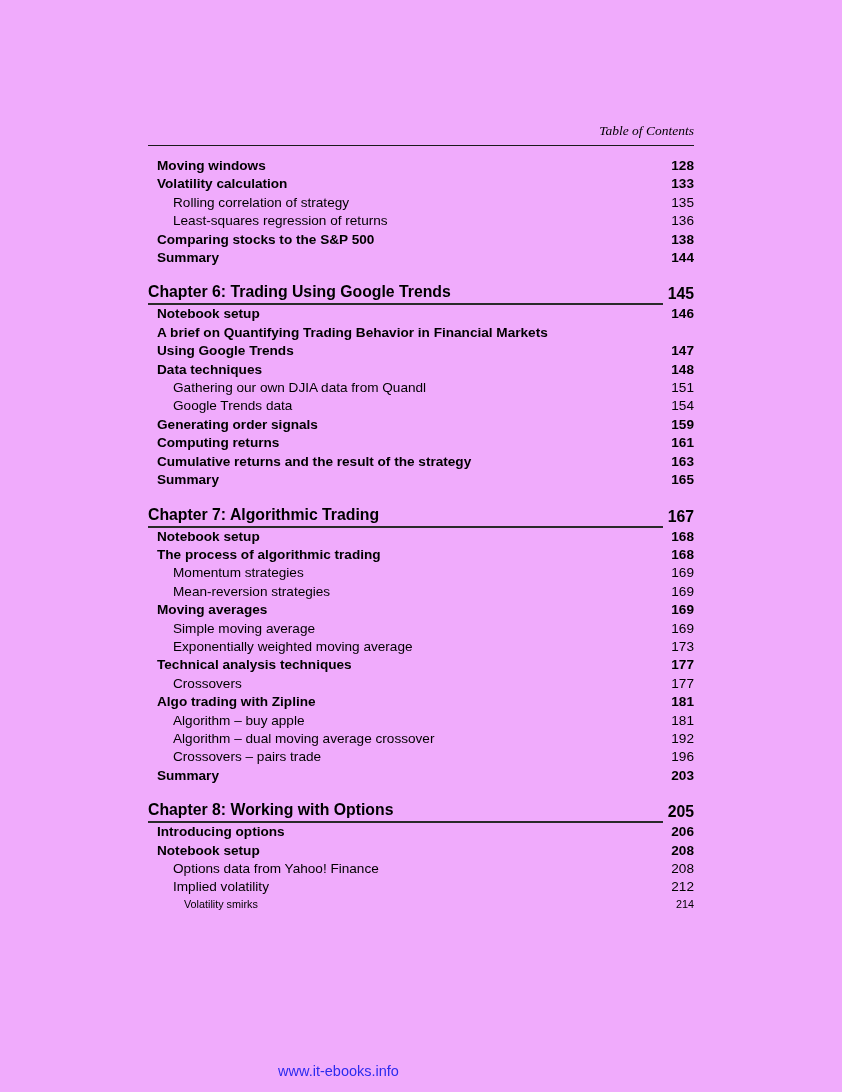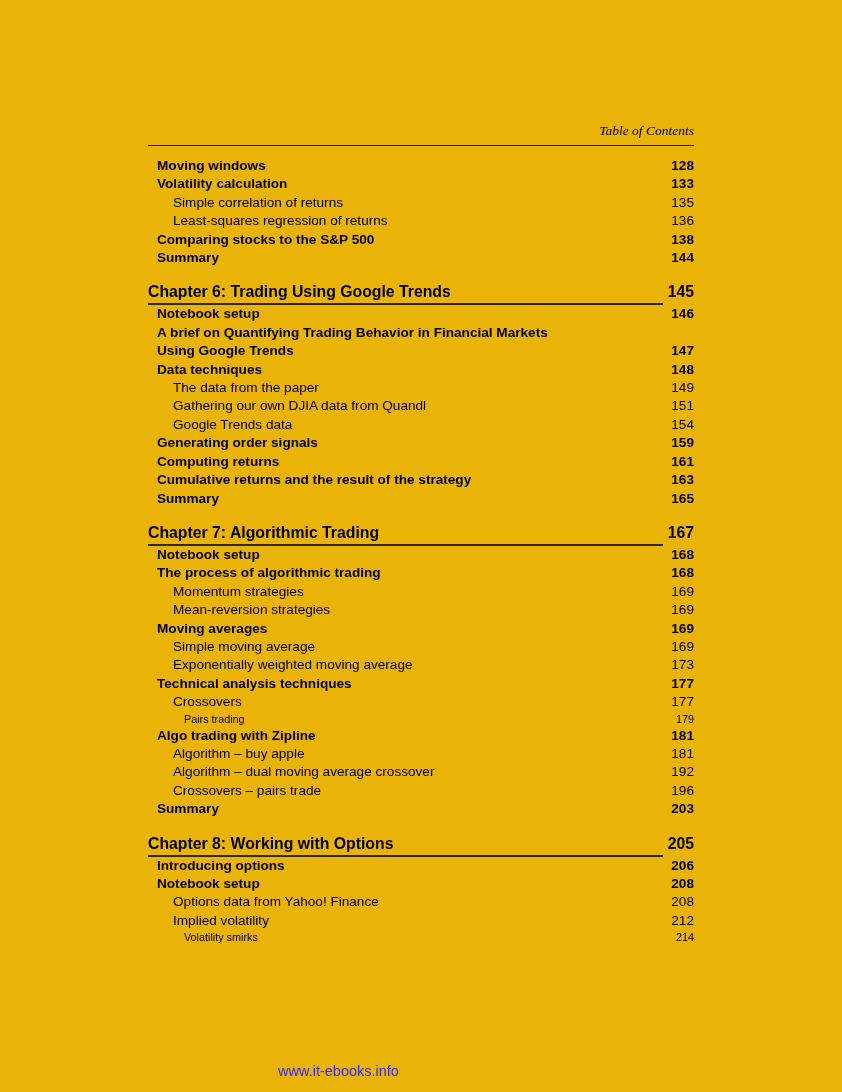--- a/index.html
+++ b/index.html
@@ -1,20 +1,20 @@
 <!DOCTYPE html>
 <html><head>
 <meta charset="utf-8">
 <style>
   html, body { margin: 0; padding: 0; background: #ffffff; }
   .page-sheet {
     position: relative;
     width: 842px;
     height: 1092px;
-    background: #eab308;
+    background: #f0abfc;
     font-family: "Liberation Sans", sans-serif;
     color: #000000;
     overflow: hidden;
   }
   .content {
     position: absolute;
     left: 148px;
     width: 546px;
     top: 122px;
   }
@@ -23,21 +23,21 @@
     font-family: "Liberation Serif", serif;
     font-style: italic;
     font-size: 13.5px;
     line-height: 18px;
     padding-bottom: 5px;
     border-bottom: 1.6px solid #1a1a1a;
   }
   .rows { margin-top: 11px; }
   .row {
     display: flex;
-    align-items: flex-start;
+    align-items: flex-end;
     font-size: 13.6px;
     line-height: 18.4px;
   }
   .row .title { white-space: pre-wrap; }
   .row .fill { flex: 1; }
   .row .page { text-align: right; white-space: nowrap; }
 
   .lvl-l1 { font-weight: bold; padding-left: 9px; }
   .lvl-l2 { font-weight: normal; padding-left: 25px; }
   .lvl-l3 { font-weight: normal; padding-left: 36px; font-size: 10.8px; line-height: 15px; }
@@ -95,21 +95,21 @@
           <span class="title">Moving windows</span>
           <span class="fill"></span>
           <span class="page">128</span>
         </div>
         <div class="row lvl-l1">
           <span class="title">Volatility calculation</span>
           <span class="fill"></span>
           <span class="page">133</span>
         </div>
         <div class="row lvl-l2">
-          <span class="title">Simple correlation of returns</span>
+          <span class="title">Rolling correlation of strategy</span>
           <span class="fill"></span>
           <span class="page">135</span>
         </div>
         <div class="row lvl-l2">
           <span class="title">Least-squares regression of returns</span>
           <span class="fill"></span>
           <span class="page">136</span>
         </div>
         <div class="row lvl-l1">
           <span class="title">Comparing stocks to the S&amp;P 500</span>
@@ -141,25 +141,20 @@
           <span class="title">Using Google Trends</span>
           <span class="fill"></span>
           <span class="page">147</span>
         </div>
         <div class="row lvl-l1">
           <span class="title">Data techniques</span>
           <span class="fill"></span>
           <span class="page">148</span>
         </div>
         <div class="row lvl-l2">
-          <span class="title">The data from the paper</span>
-          <span class="fill"></span>
-          <span class="page">149</span>
-        </div>
-        <div class="row lvl-l2">
           <span class="title">Gathering our own DJIA data from Quandl</span>
           <span class="fill"></span>
           <span class="page">151</span>
         </div>
         <div class="row lvl-l2">
           <span class="title">Google Trends data</span>
           <span class="fill"></span>
           <span class="page">154</span>
         </div>
         <div class="row lvl-l1">
@@ -226,25 +221,20 @@
         <div class="row lvl-l1">
           <span class="title">Technical analysis techniques</span>
           <span class="fill"></span>
           <span class="page">177</span>
         </div>
         <div class="row lvl-l2">
           <span class="title">Crossovers</span>
           <span class="fill"></span>
           <span class="page">177</span>
         </div>
-        <div class="row lvl-l3">
-          <span class="title">Pairs trading</span>
-          <span class="fill"></span>
-          <span class="page">179</span>
-        </div>
         <div class="row lvl-l1">
           <span class="title">Algo trading with Zipline</span>
           <span class="fill"></span>
           <span class="page">181</span>
         </div>
         <div class="row lvl-l2">
           <span class="title">Algorithm – buy apple</span>
           <span class="fill"></span>
           <span class="page">181</span>
         </div>

